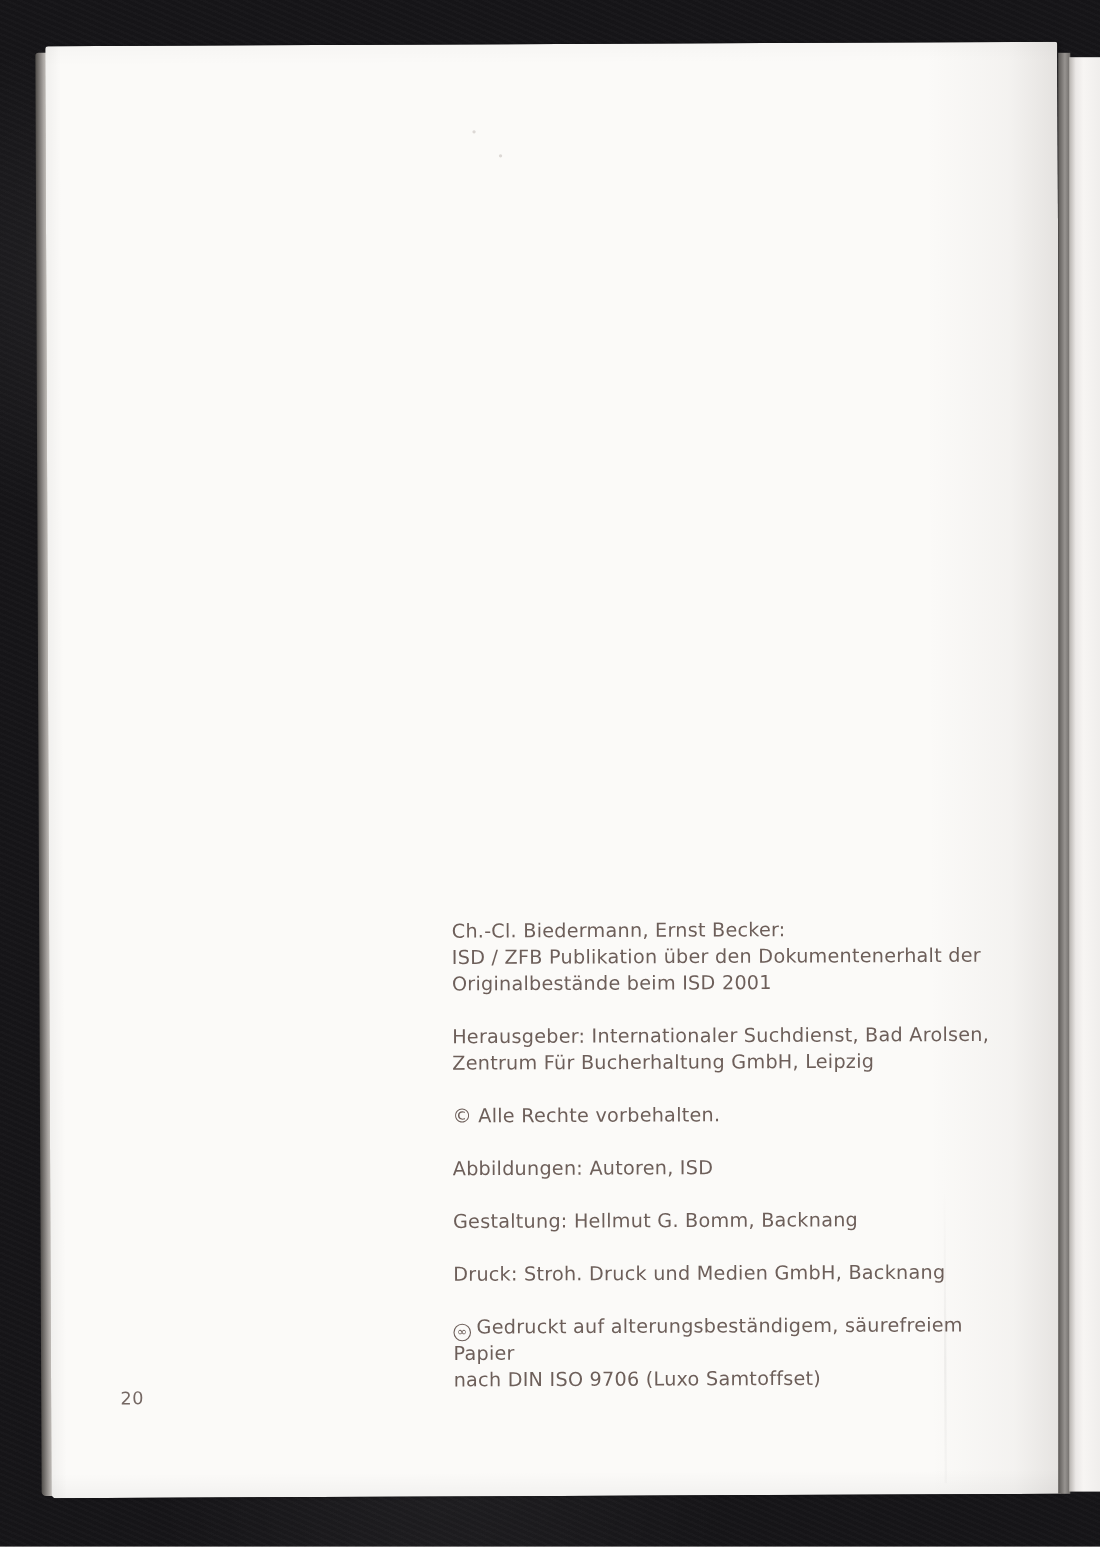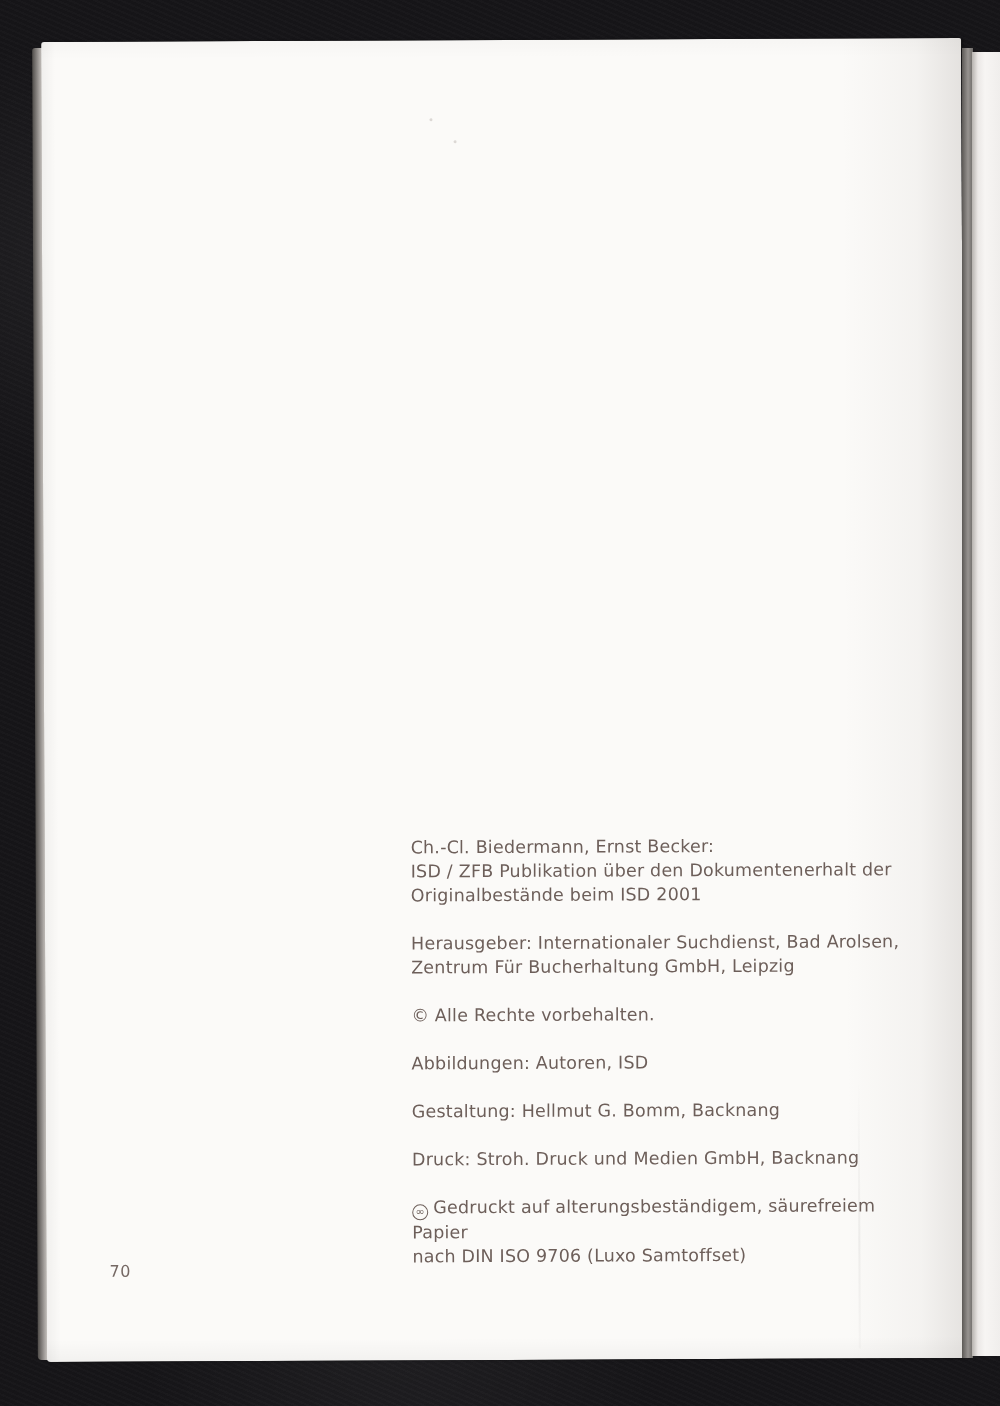--- a/index.html
+++ b/index.html
@@ -158,19 +158,19 @@
         <span style="display:block">Druck: Stroh. Druck und Medien GmbH, Backnang</span>
       </p>
 
       <p>
         <span style="display:block"><span class="pp-symbol"><span>∞</span></span><span>Gedruckt auf alterungsbeständigem, säurefreiem Papier</span></span>
         <span style="display:block">nach DIN ISO 9706 (Luxo Samtoffset)</span>
       </p>
 
     </div>
 
-    <div class="page-number">70</div>
+    <div class="page-number">20</div>
 
   </div>
 </div>
 
 <div class="page-gap"></div>
 <div class="next-page"></div>
 
 </body></html>

